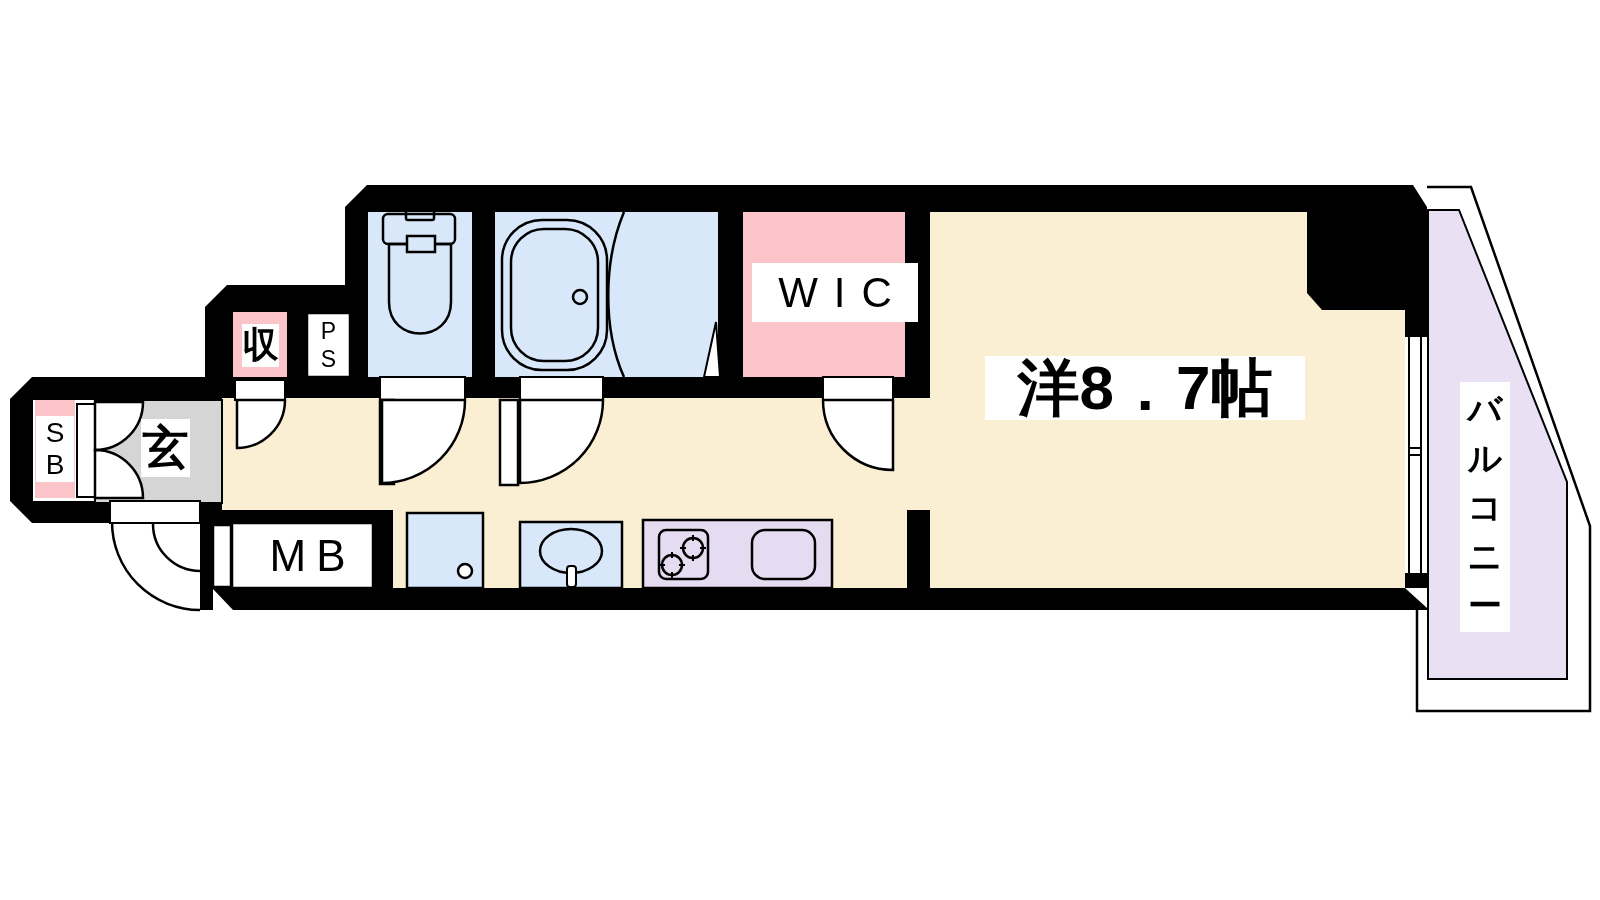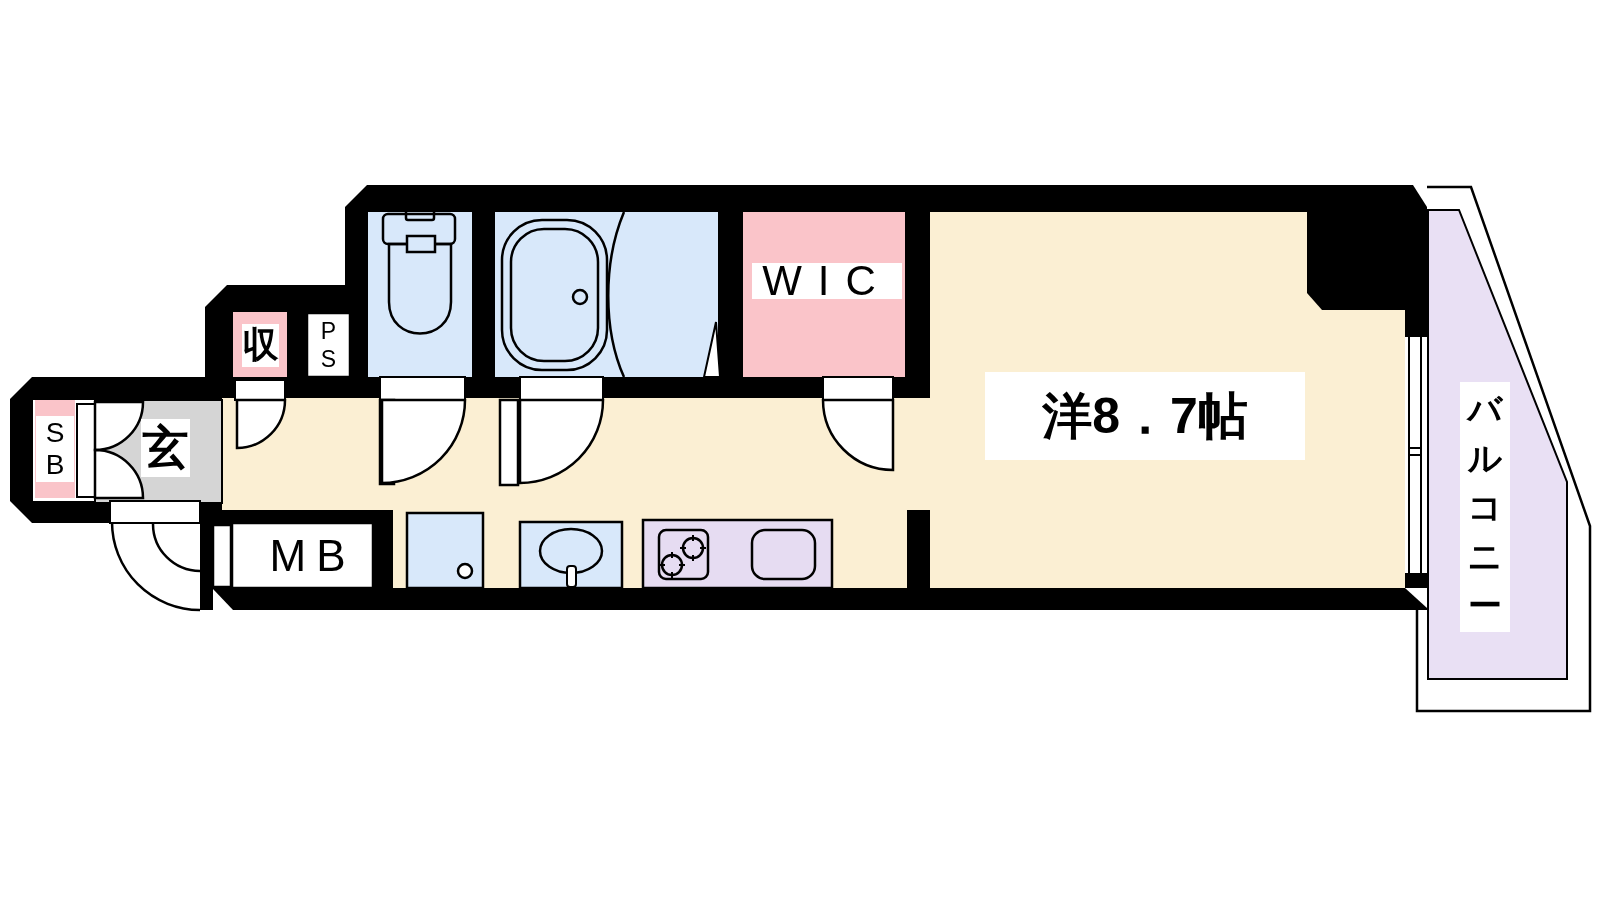--- a/index.html
+++ b/index.html
@@ -142,23 +142,23 @@
 
   <div class="lbl bold" style="left:242px;top:324px;width:37px;height:43px;font-size:36px;">収</div>
 
   <div class="lbl col nobg" style="left:310px;top:316px;width:37px;height:58px;font-size:23px;line-height:28px;">
     <div>P</div>
     <div>S</div>
   </div>
 
   <div class="lbl nobg" style="left:236px;top:527px;width:133px;height:57px;font-size:44px;letter-spacing:10px;padding-left:10px;">MB</div>
 
-  <div class="lbl" style="left:752px;top:263px;width:150px;height:36px;font-size:42px;letter-spacing:16px;">WIC</div>
+  <div class="lbl" style="left:752px;top:263px;width:150px;height:59px;font-size:42px;letter-spacing:16px;padding-left:16px;">WIC</div>
 
-  <div class="lbl bold" style="left:985px;top:372px;width:320px;height:88px;font-size:50px;">洋8．7帖</div>
+  <div class="lbl bold" style="left:985px;top:356px;width:320px;height:64px;font-size:62px;">洋8．7帖</div>
 
   <div class="lbl col bold" style="left:1460px;top:382px;width:50px;height:250px;font-size:34px;line-height:49px;">
     <div>バ</div>
     <div>ル</div>
     <div>コ</div>
     <div>ニ</div>
     <div>ー</div>
   </div>
 </div>
 

